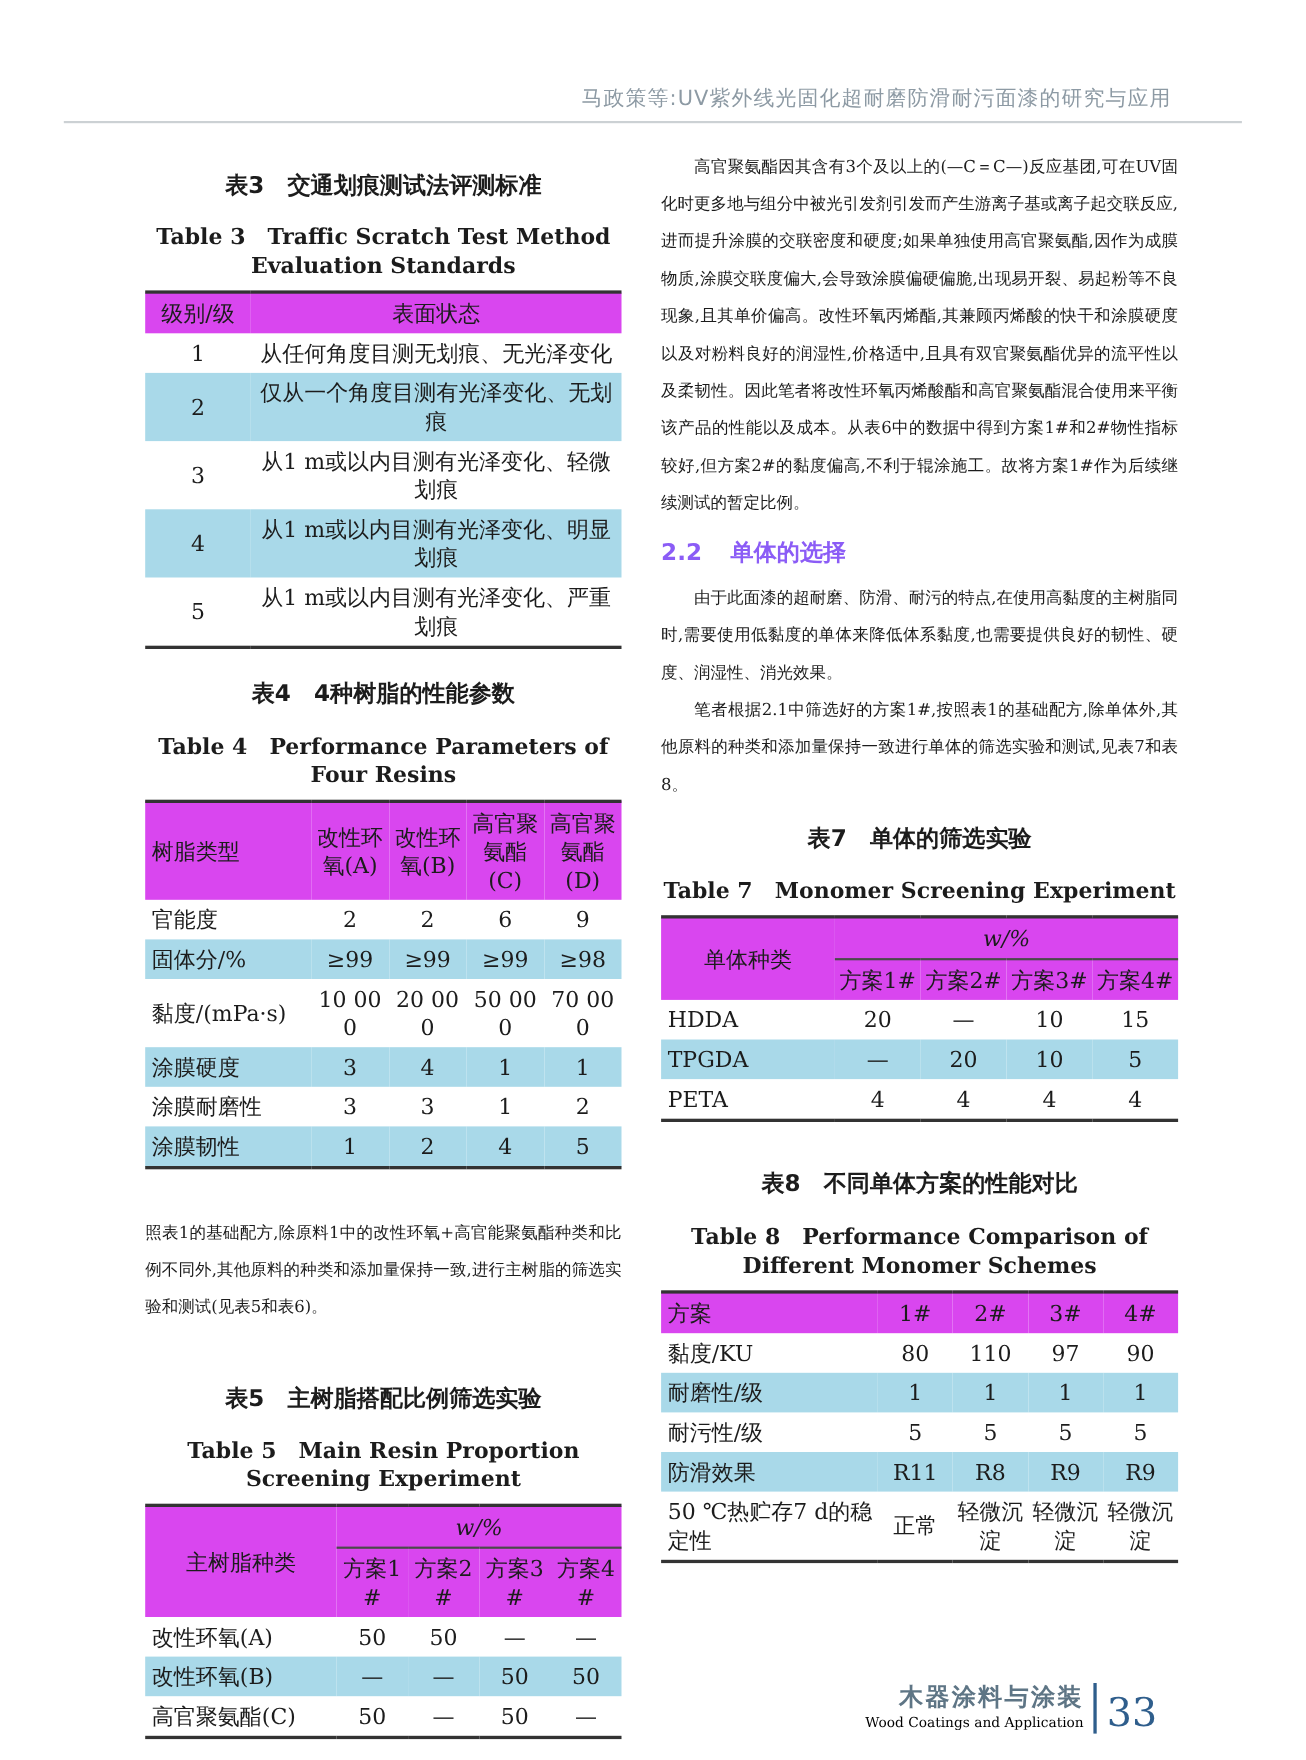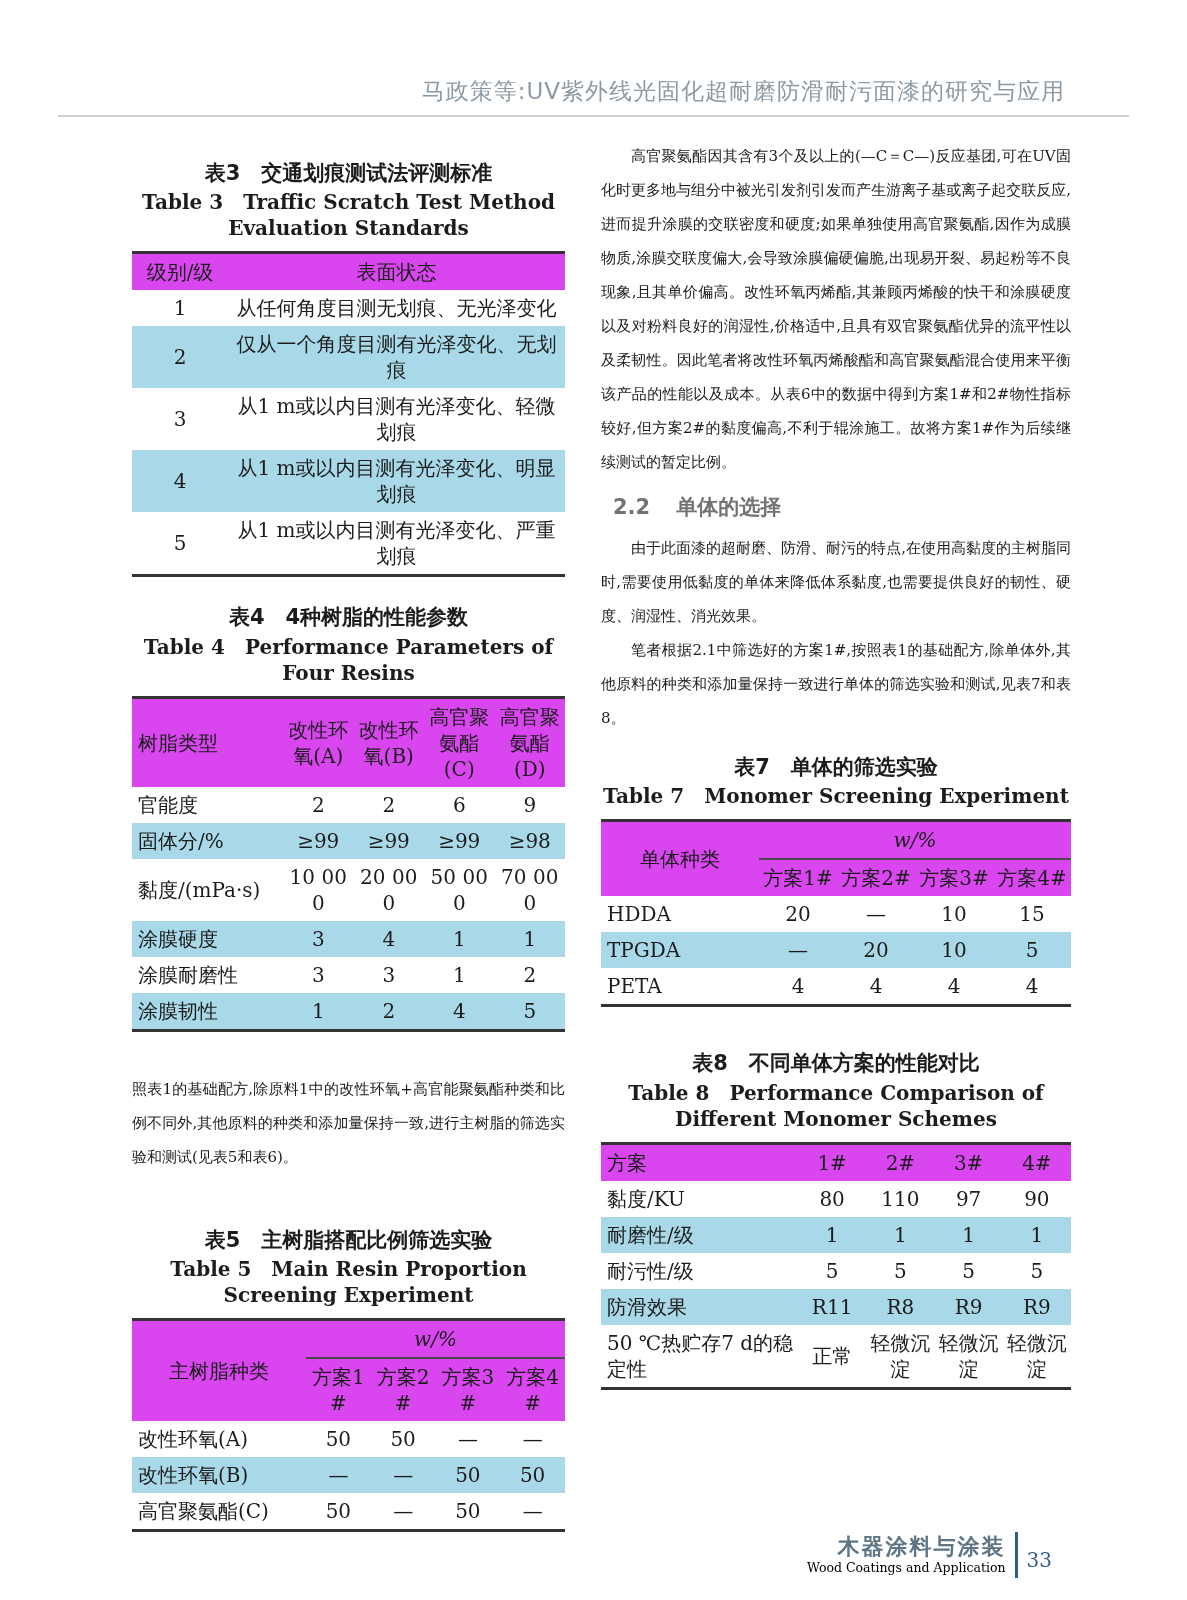--- a/index.html
+++ b/index.html
@@ -5,39 +5,39 @@
   html, body { margin:0; padding:0; background:#e9e9e9; }
   .page {
     position:relative; width:1187px; height:1600px; margin:0 auto;
     background:#ffffff; overflow:hidden;
     font-family:"DejaVu Serif","Liberation Serif",serif; color:#1c1c1c;
   }
   
   .page-header { padding:76px 122px 0 60px; text-align:right; }
   .running-title {
     font-family:"DejaVu Sans","Liberation Sans",sans-serif;
-    font-size:23px; color:#8d9aa4; letter-spacing:1px;
+    font-size:19px; color:#8d9aa4; letter-spacing:1px;
   }
   .header-rule { margin:8px 58px 0 58px; border-bottom:2px solid #ccd1d4; }
 
   
   .columns { display:flex; gap:36px; padding:22px 118px 0 132px; align-items:flex-start; }
   .col-left  { width:433px; flex:none; }
   .col-right { width:470px; flex:none; }
 
   .para { font-size:15px; line-height:34px; text-align:justify; margin:0; }
   .para.indent { text-indent:2em; }
   .left-para { margin-top:40px; }
 
   
   .tbl-title-cn {
     font-family:"DejaVu Sans","Liberation Sans",sans-serif; font-weight:bold;
     font-size:21px; text-align:center; line-height:1.35;
   }
-  .tbl-title-en { font-weight:bold; font-size:20px; text-align:center; line-height:1.3; margin:2px 0 10px; }
+  .tbl-title-en { font-weight:bold; font-size:20px; text-align:center; line-height:1.3; margin:20px 0 10px; }
 
   .datatable {
     width:100%; border-collapse:collapse; table-layout:fixed;
     border-top:3px solid #333; border-bottom:3px solid #333; font-size:20px;
   }
   .datatable th, .datatable td {
     font-weight:normal; text-align:center; padding:5px 3px; line-height:26px;
     vertical-align:middle; word-break:break-all;
   }
   .datatable thead th { background:#d946ef; }
@@ -62,35 +62,35 @@
   .block-t7 { margin-top:18px; }
   .block-t8 { margin-top:42px; }
 
   .tbl-note {
     margin:10px 0 0 30px; color:#1ea9d9; font-size:18px; font-weight:bold;
     font-family:"DejaVu Sans","Liberation Sans",sans-serif;
   }
 
   
   .section-heading {
-    margin:14px 12px 10px; font-family:"DejaVu Sans","Liberation Sans",sans-serif;
-    font-size:21px; color:#737373; font-weight:bold;
+    margin:14px 0 10px; font-family:"DejaVu Sans","Liberation Sans",sans-serif;
+    font-size:21px; color:#8b5cf6; font-weight:bold;
   }
   .sec-num { margin-right:26px; }
 
   
   .page-footer { position:absolute; right:135px; bottom:22px; display:flex; align-items:center; }
   .journal { text-align:right; }
   .journal-cn {
     font-family:"DejaVu Sans","Liberation Sans",sans-serif; font-weight:bold;
     font-size:22px; color:#5e7585; letter-spacing:2px; line-height:1.2;
   }
   .journal-en { font-size:12.5px; color:#000000; line-height:1.3; }
   .footer-bar { width:3px; height:46px; background:#2f5e8c; margin:0 9px; }
-  .page-number { font-size:20px; color:#2f5e8c; padding-top:10px; }
+  .page-number { font-size:36px; color:#2f5e8c; padding-top:10px; }
 </style>
 </head>
 <body>
 
 <div class="page">
 
   <header class="page-header">
     <div class="running-title">马政策等:UV紫外线光固化超耐磨防滑耐污面漆的研究与应用</div>
   </header>
   <div class="header-rule"></div>

